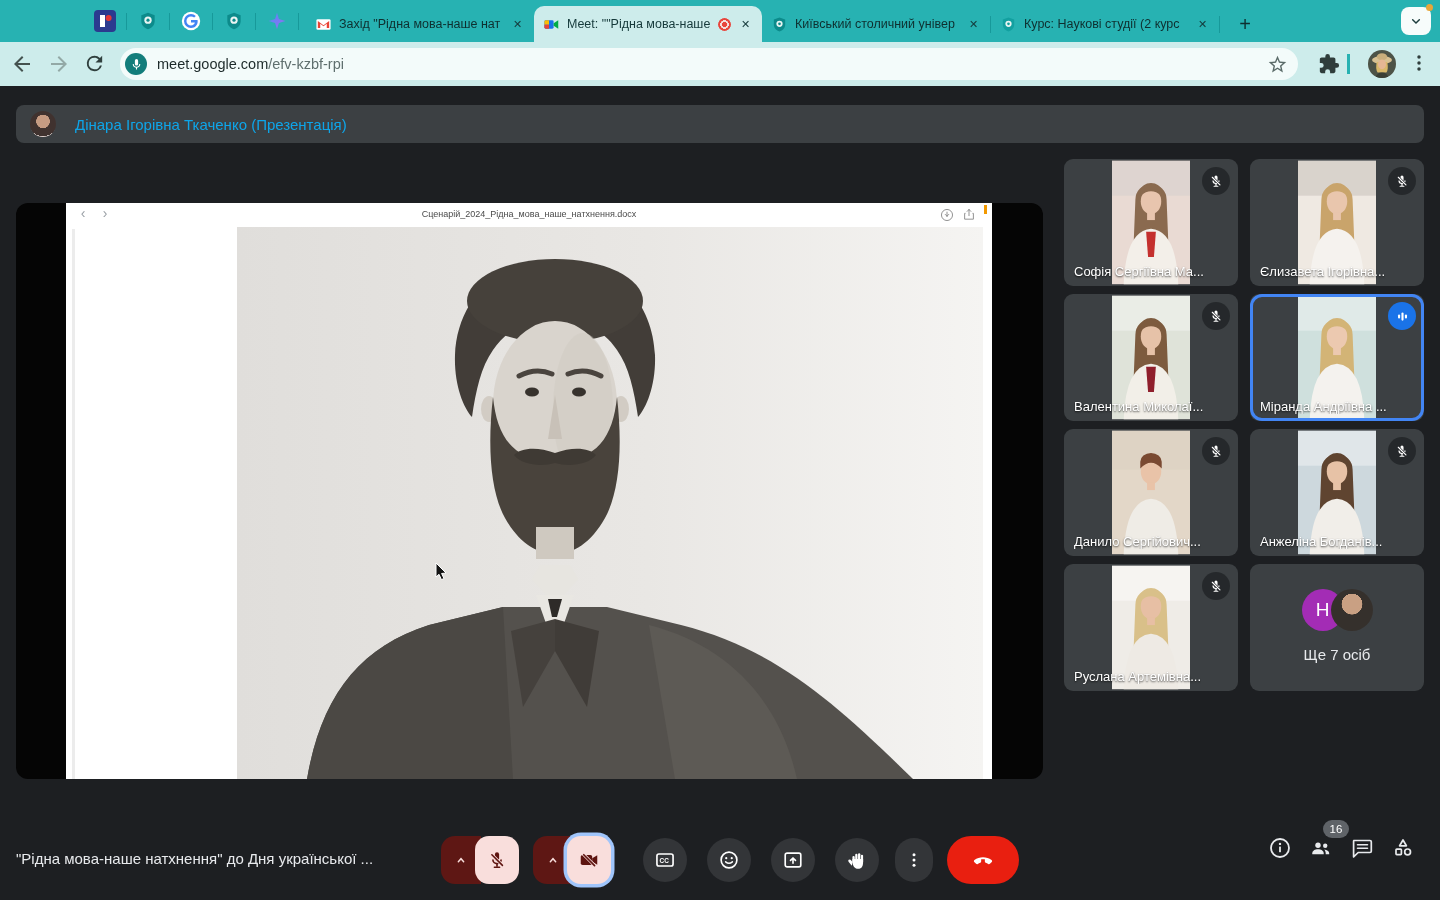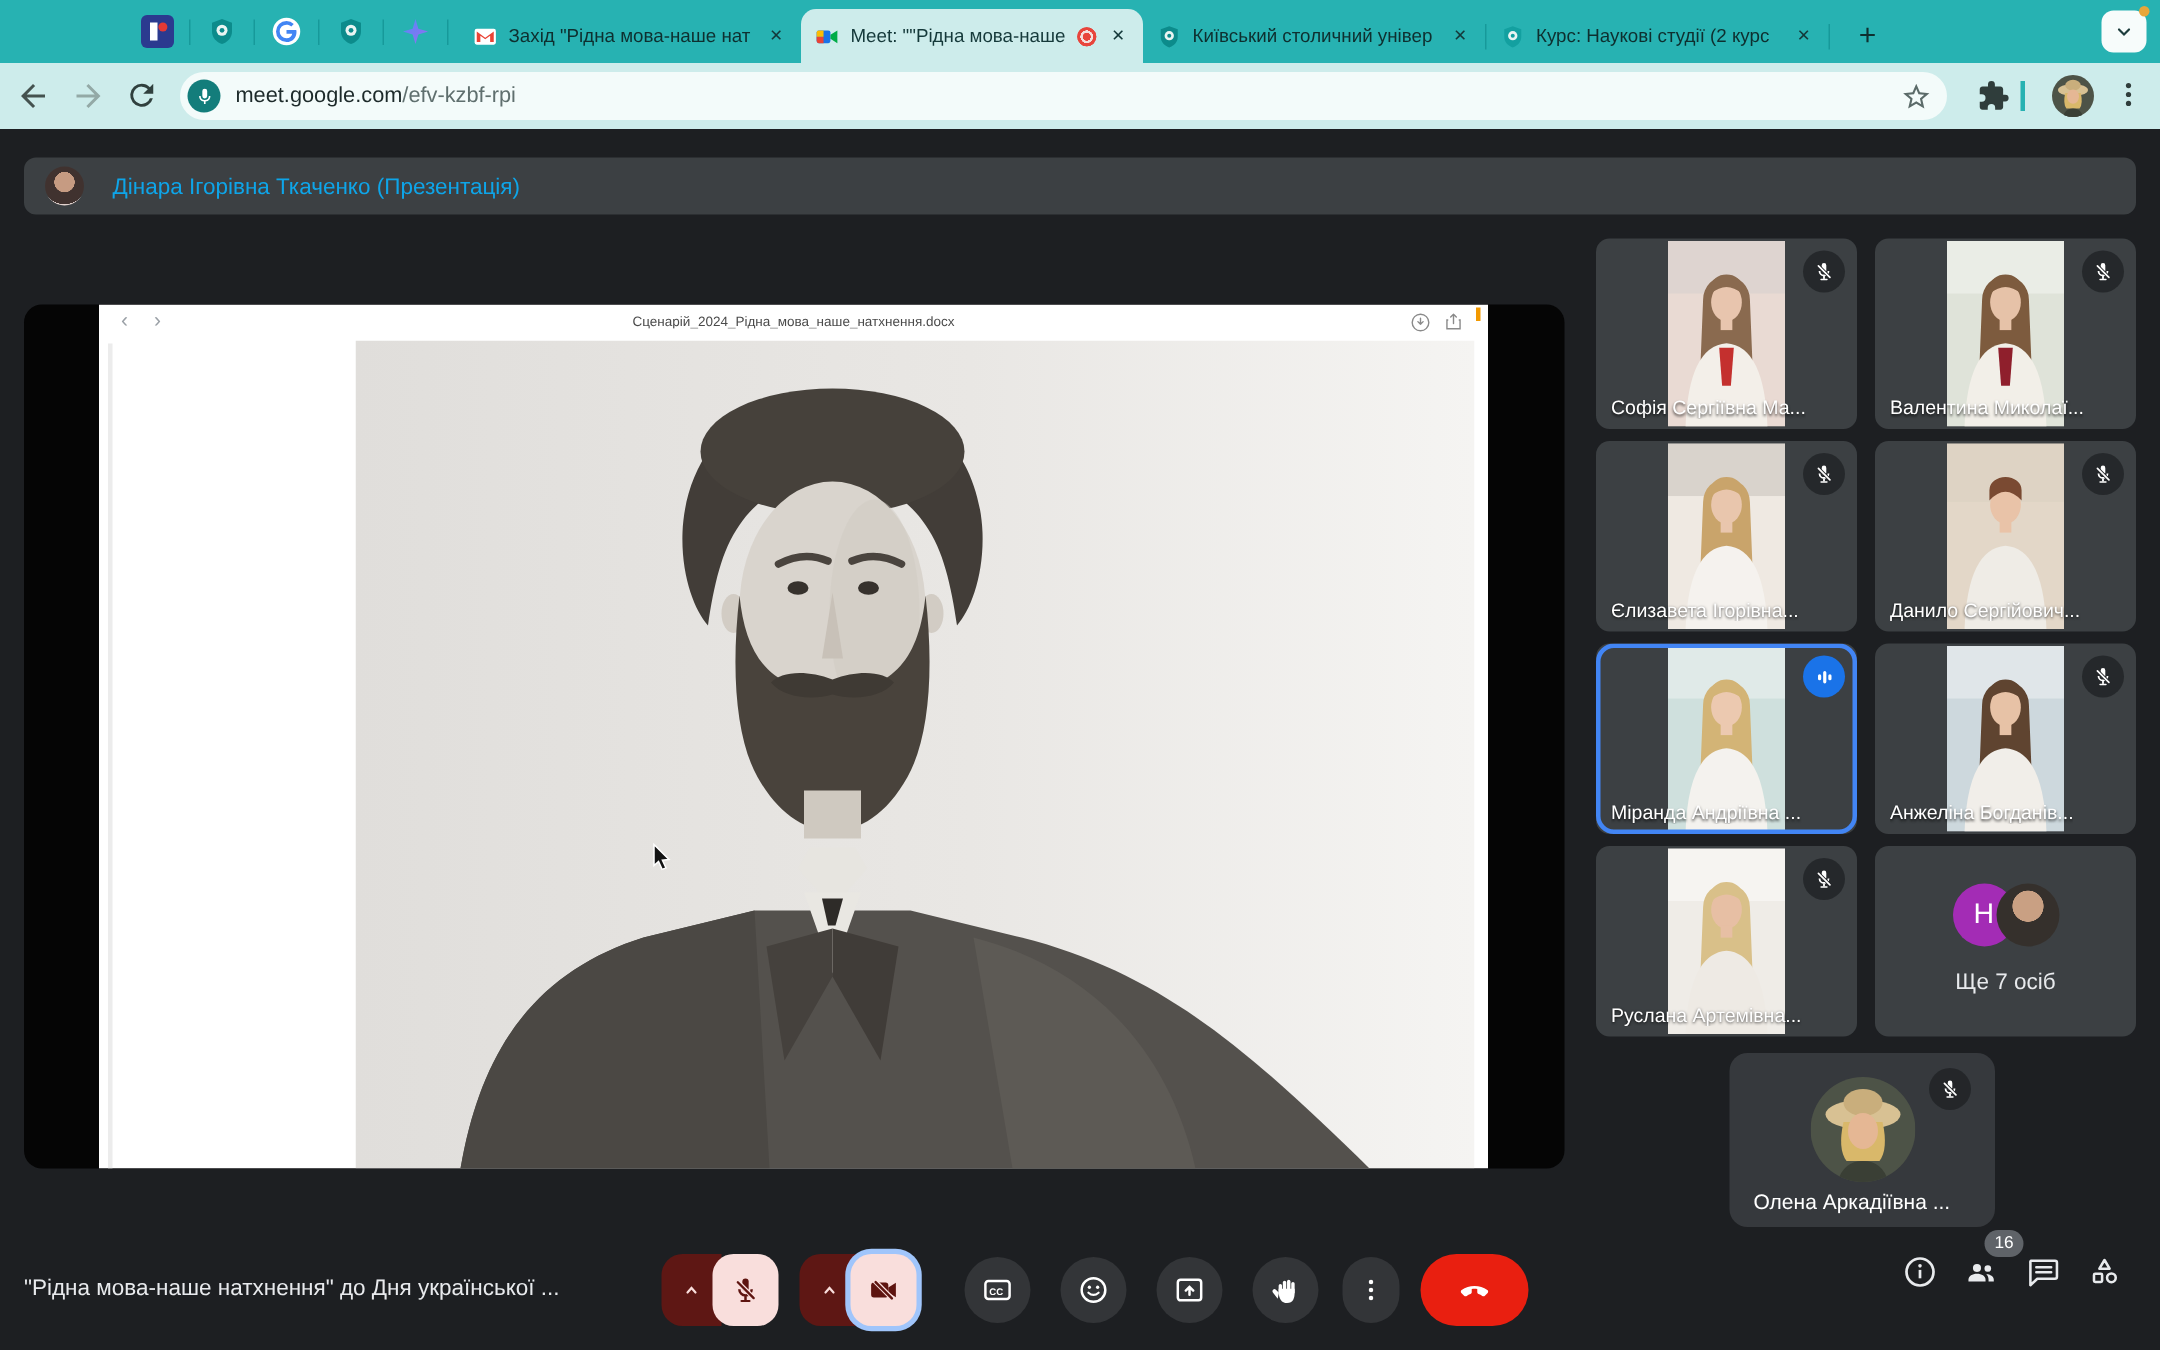--- a/index.html
+++ b/index.html
@@ -382,59 +382,45 @@
         </div>
         <div class="badge m" style="color:#fff">
           <svg width="16" height="16" viewBox="0 0 24 24">
               <use href="#sym-micoff"></use>
             </svg>
         </div>
         <span class="pname">Софія Сергіївна Ма...</span>
       </div>
 
       <div class="tile">
+        <div class="vid" style="--room:#efe9e2;--room2:#d9d3cc;--hair:#c9a46b;--skin:#e9c6ad;--shirt:#f5f2ee">
+          <svg viewBox="0 0 80 127">
+              <use href="#sym-person"></use>
+            </svg>
+        </div>
+        <div class="badge m" style="color:#fff">
+          <svg width="16" height="16" viewBox="0 0 24 24">
+              <use href="#sym-micoff"></use>
+            </svg>
+        </div>
+        <span class="pname">Єлизавета Ігорівна...</span>
+      </div>
+
+      <div class="tile">
         <div class="vid" style="--room:#dfe3d9;--room2:#eaede6;--hair:#7d5b3e;--skin:#e6c2a8;--shirt:#f2efe8;--accent:#8f1f2c">
           <svg viewBox="0 0 80 127">
               <use href="#sym-person"></use>
             </svg>
         </div>
         <div class="badge m" style="color:#fff">
           <svg width="16" height="16" viewBox="0 0 24 24">
               <use href="#sym-micoff"></use>
             </svg>
         </div>
         <span class="pname">Валентина Миколаї...</span>
-      </div>
-
-      <div class="tile">
-        <div class="vid" style="--room:#efe9e2;--room2:#d9d3cc;--hair:#c9a46b;--skin:#e9c6ad;--shirt:#f5f2ee">
-          <svg viewBox="0 0 80 127">
-              <use href="#sym-person"></use>
-            </svg>
-        </div>
-        <div class="badge m" style="color:#fff">
-          <svg width="16" height="16" viewBox="0 0 24 24">
-              <use href="#sym-micoff"></use>
-            </svg>
-        </div>
-        <span class="pname">Єлизавета Ігорівна...</span>
-      </div>
-
-      <div class="tile">
-        <div class="vid" style="--room:#e3d7c8;--room2:#ded3c4;--hair:#7a4a32;--skin:#e9c3a8;--shirt:#efece6">
-          <svg viewBox="0 0 80 127">
-              <use href="#sym-person-short"></use>
-            </svg>
-        </div>
-        <div class="badge m" style="color:#fff">
-          <svg width="16" height="16" viewBox="0 0 24 24">
-              <use href="#sym-micoff"></use>
-            </svg>
-        </div>
-        <span class="pname">Данило Сергійович...</span>
       </div>
 
       <div class="tile speaking">
         <div class="vid" style="--room:#cfe0dd;--room2:#e0eae8;--hair:#d3b476;--skin:#ecc9b0;--shirt:#f4f2ee">
           <svg viewBox="0 0 80 127">
               <use href="#sym-person"></use>
             </svg>
         </div>
         <div class="badge s">
           <svg width="15" height="15" viewBox="0 0 24 24">
@@ -442,20 +428,34 @@
                 <rect x="4.8" y="8.8" width="3.4" height="6.4" rx="1.7"></rect>
                 <rect x="10.3" y="5.4" width="3.4" height="13.2" rx="1.7"></rect>
                 <rect x="15.8" y="8.8" width="3.4" height="6.4" rx="1.7"></rect>
               </g>
             </svg>
         </div>
         <span class="pname">Міранда Андріївна ...</span>
       </div>
 
       <div class="tile">
+        <div class="vid" style="--room:#e3d7c8;--room2:#ded3c4;--hair:#7a4a32;--skin:#e9c3a8;--shirt:#efece6">
+          <svg viewBox="0 0 80 127">
+              <use href="#sym-person-short"></use>
+            </svg>
+        </div>
+        <div class="badge m" style="color:#fff">
+          <svg width="16" height="16" viewBox="0 0 24 24">
+              <use href="#sym-micoff"></use>
+            </svg>
+        </div>
+        <span class="pname">Данило Сергійович...</span>
+      </div>
+
+      <div class="tile">
         <div class="vid" style="--room:#cdd8dd;--room2:#e0e6e9;--hair:#5f4430;--skin:#e7c2a6;--shirt:#f1eee9">
           <svg viewBox="0 0 80 127">
               <use href="#sym-person"></use>
             </svg>
         </div>
         <div class="badge m" style="color:#fff">
           <svg width="16" height="16" viewBox="0 0 24 24">
               <use href="#sym-micoff"></use>
             </svg>
         </div>
@@ -478,33 +478,20 @@
 
       <div class="tile">
         <div class="ovl">
           <span class="oc purple">H</span>
           <span class="oc photo"></span>
         </div>
         <span class="oname">Ще 7 осіб</span>
       </div>
     </div>
 
-    <div id="selftile">
-      <span id="selfavatar">
-        <svg width="70" height="70" viewBox="0 0 70 70">
-            <use href="#sym-hatlady"></use>
-          </svg>
-      </span>
-      <div class="badge m" style="color:#fff">
-        <svg width="16" height="16" viewBox="0 0 24 24">
-            <use href="#sym-micoff"></use>
-          </svg>
-      </div>
-      <span id="selfname">Олена Аркадіївна ...</span>
-    </div>
 
     <div id="bottombar">
       <span id="mtitle">"Рідна мова-наше натхнення" до Дня української ...</span>
 
       <div id="controls">
         <div class="grp">
           <span class="chev">
             <svg width="16" height="16" viewBox="0 0 24 24">
                 <path d="M8 14.5l4-4.5 4 4.5" stroke="#f9dedc" stroke-width="2.2" fill="none" stroke-linecap="round"></path>
               </svg>

